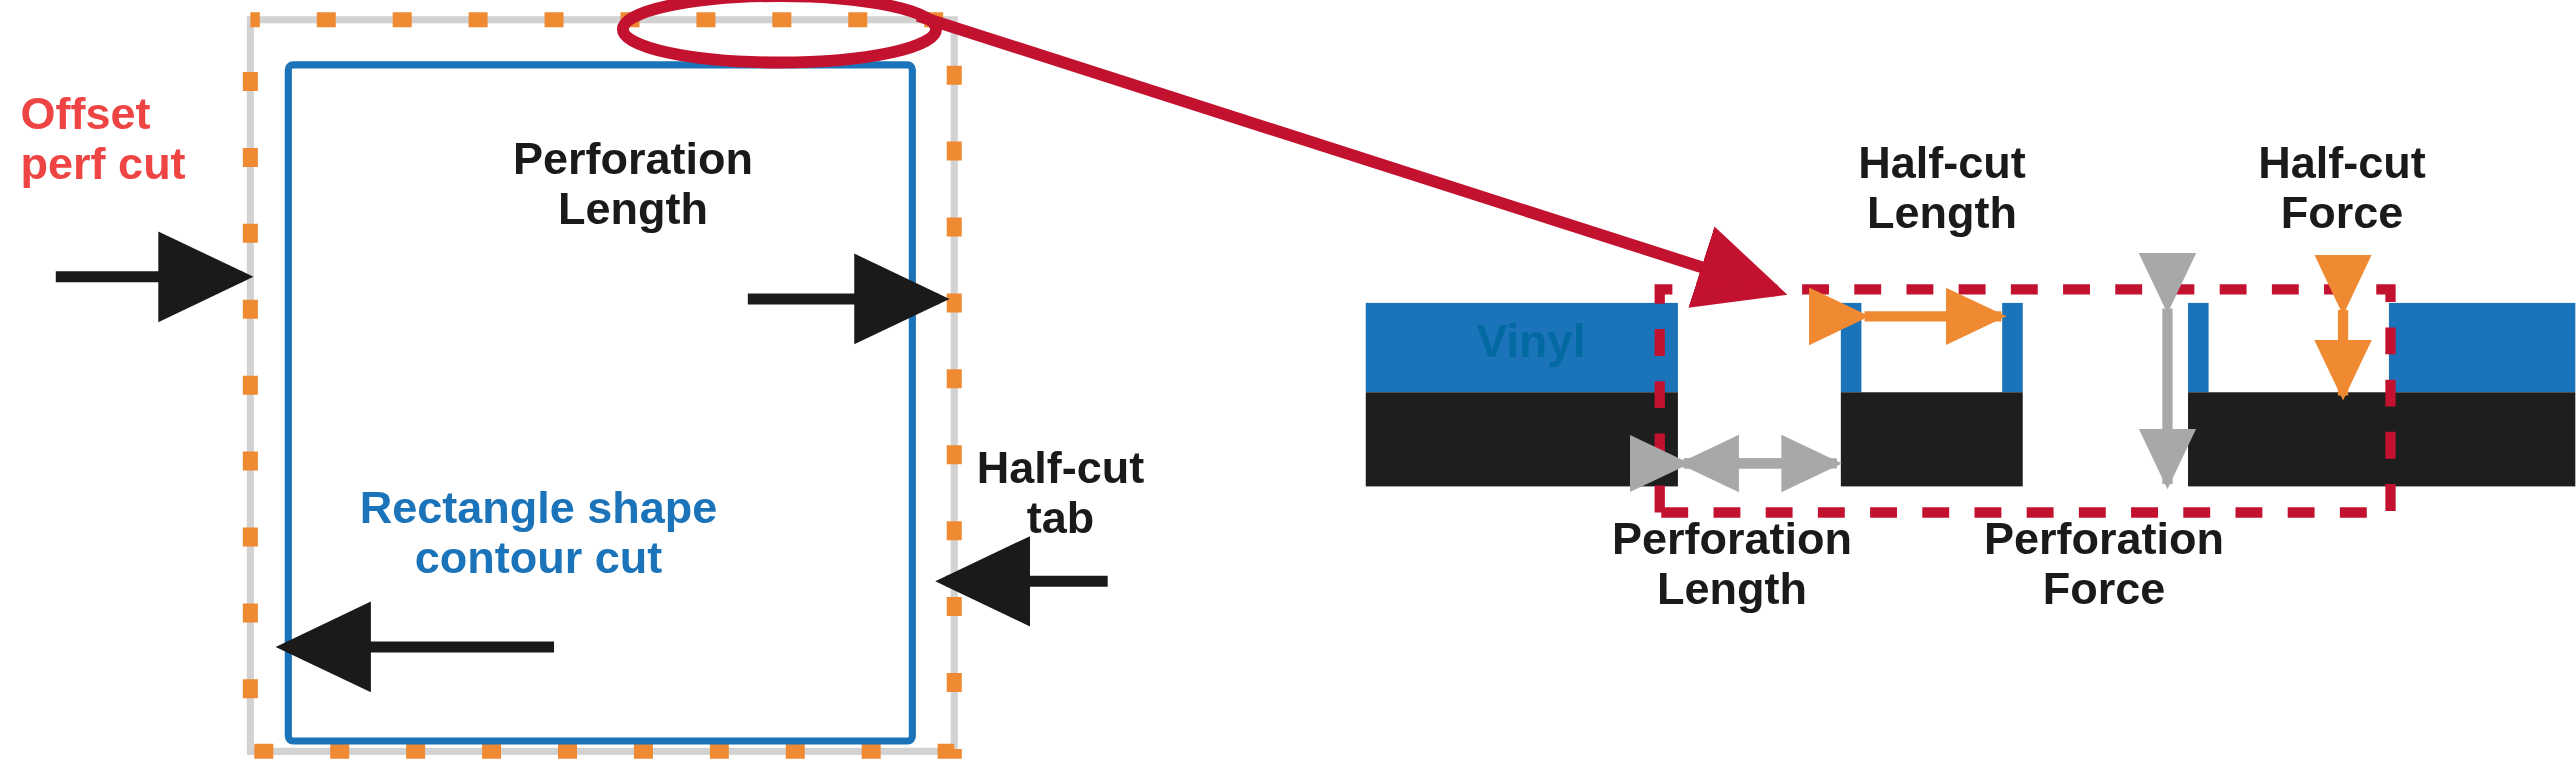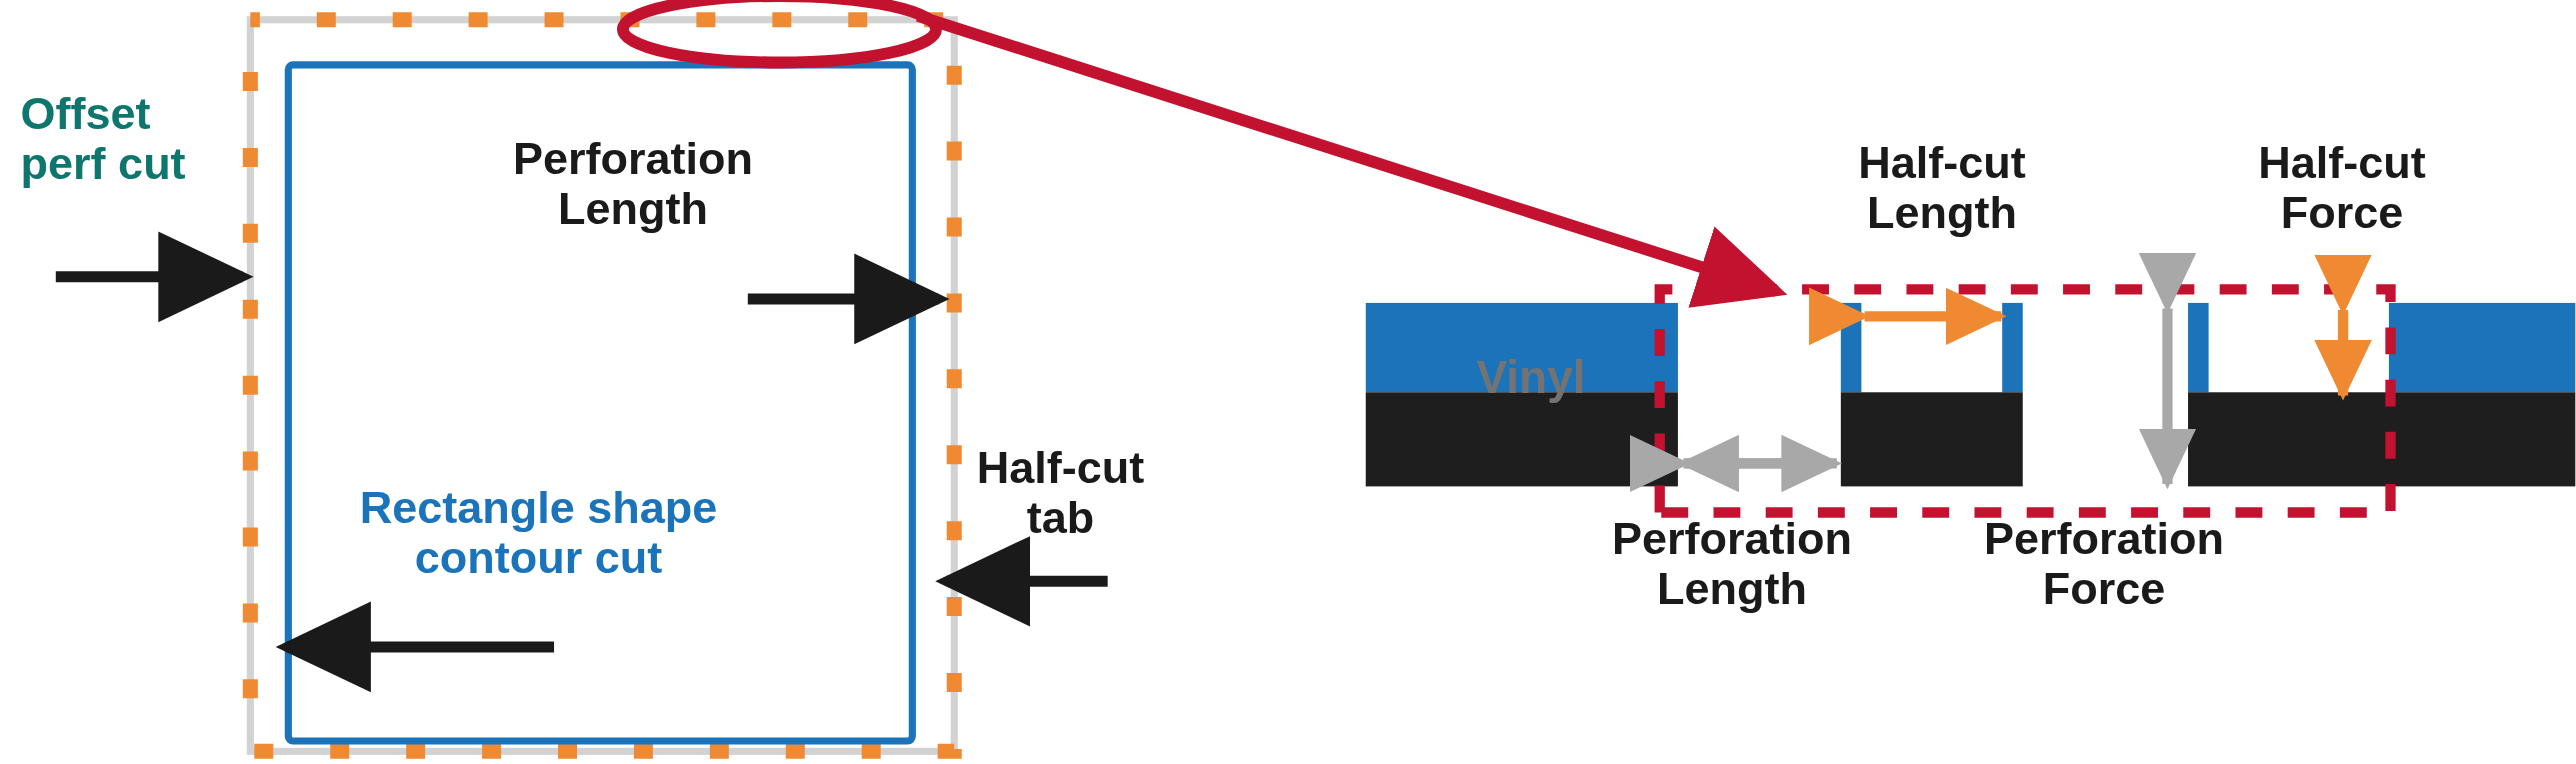--- a/index.html
+++ b/index.html
@@ -5,23 +5,23 @@
   html,body{margin:0;padding:0;background:#ffffff;}
   body{
     width:2576px;height:764px;position:relative;overflow:hidden;
     font-family:"Liberation Sans", sans-serif;
   }
   #stage{position:absolute;inset:0;}
   svg.layer{position:absolute;left:0;top:0;width:2576px;height:764px;overflow:visible;}
 
   .lbl{position:absolute;font-weight:bold;line-height:1.12;text-align:center;white-space:pre-line;}
   .lbl.black{color:#1a1a1a;}
-  .lbl.orange{color:#0f766e;}
+  .lbl.orange{color:#ef4444;}
   .lbl.blue{color:#1b73b9;}
-  .lbl.white{color:#737373;margin-top:36px;}
+  .lbl.white{color:#0369a1;}
 
   .t-offset      {left:0px;  top:89px; width:245px; font-size:45px; text-align:left; padding-left:20.6px; box-sizing:border-box;}
   .t-perflen-l   {left:467px;top:134px; width:332px; font-size:45px;}
   .t-rect        {left:301px;top:483px; width:475px; font-size:45px;}
   .t-halfcuttab  {left:926px;top:443px;width:269px; font-size:45px;}
 
   .t-vinyl       {left:1373px;top:316px;width:316px; font-size:46px;}
   .t-backing     {left:1373px;top:415px;width:316px; font-size:46px;}
 
   .t-hclen       {left:1784px;top:138px;width:316px; font-size:45px;}

